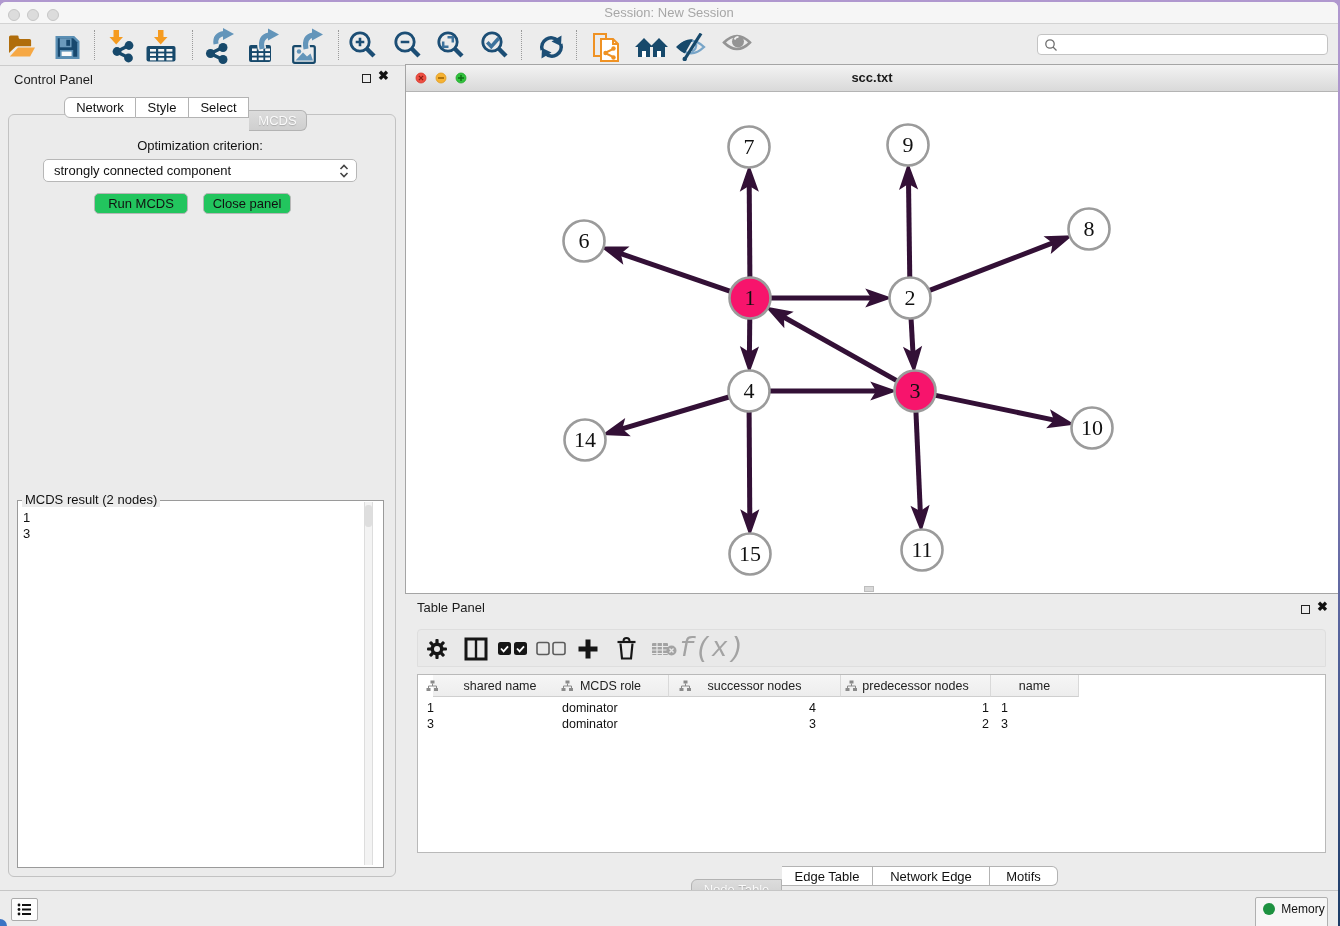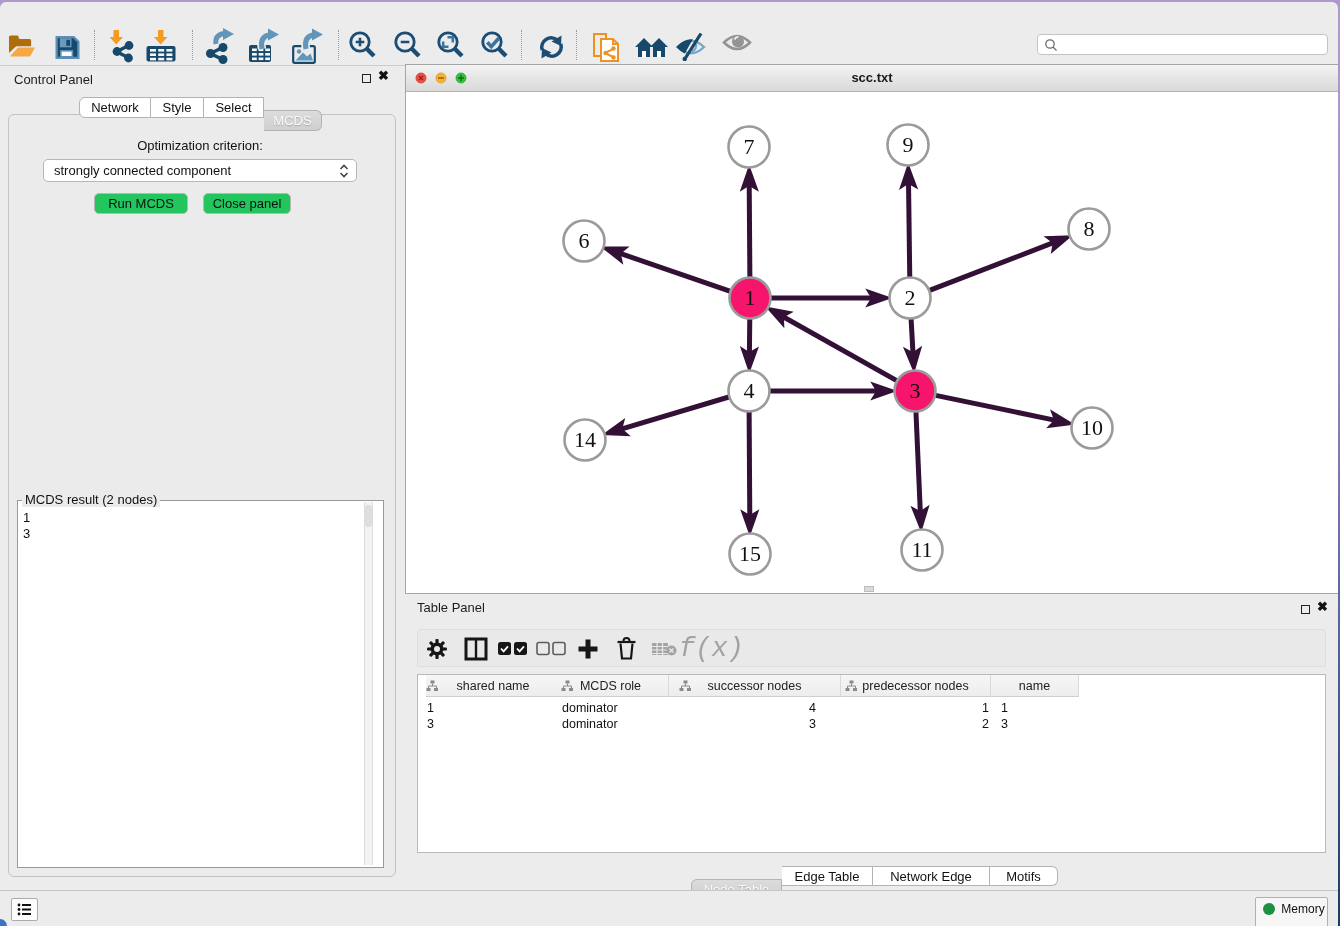--- a/index.html
+++ b/index.html
@@ -47,20 +47,26 @@
 #ttoolbar{left:417px;top:627px;width:909px;height:38px;background:#e9e9e9;border:1px solid #dedede;border-radius:4px 4px 0 0;box-sizing:border-box;}
 #ttable{left:417px;top:672px;width:909px;height:179px;background:#fff;border:1px solid #b9b9b9;box-sizing:border-box;}
 .th{position:absolute;top:0;height:22px;background:linear-gradient(#f6f6f6,#ededed);border-right:1px solid #d9d9d9;border-bottom:1px solid #cfcfcf;box-sizing:border-box;font-size:12.5px;color:#222;text-align:center;line-height:22px;}
 .td{position:absolute;font-size:12.5px;color:#111;height:16px;line-height:16px;}
 .hicon{position:absolute;}
 #btabs{left:691px;top:864px;}
 .btab{height:20px;line-height:19px;}
 </style></head>
 <body>
 <div id="win">
+  <div id="titlebar" class="abs">
+    <div class="tl" style="left:8px;"></div>
+    <div class="tl" style="left:27px;"></div>
+    <div class="tl" style="left:47px;"></div>
+    <div id="wt" class="abs">Session: New Session</div>
+  </div>
   <div id="toolbar" class="abs">
     <svg class="ticon" style="left:4px;" width="36" height="41" viewBox="0 0 36 41">
       <path d="M5,26 V10 q0,-1.6 1.6,-1.6 h6.6 q1.4,0 1.4,1.4 v0.8 q0,1.4 1.4,1.4 h9.5 q1.6,0 1.6,1.6 v5.7 h-14 q-1.2,0 -2,0.9 z" fill="#b06d0b"></path>
       <polygon points="14,20.6 31,20.6 26.1,29.6 5.8,29.6" fill="#f6a844"></polygon>
     </svg>
     <svg class="ticon" style="left:52px;" width="30" height="41" viewBox="0 0 30 41">
       <path d="M3.5,9 h18.7 l5.3,5.3 v17.7 h-24 z" fill="#5b8fb4"></path>
       <path d="M5.8,11.3 h15.4 l4,4 v14.4 h-19.4 z" fill="#17486e"></path>
       <rect x="7.8" y="11.3" width="11.7" height="9" fill="#6b9abc"></rect>
       <rect x="14.3" y="12.8" width="3.8" height="6" fill="#17486e"></rect>
@@ -209,21 +215,21 @@
         <circle cx="6" cy="6" r="4.2" fill="none" stroke="#6e6e6e" stroke-width="1.3"></circle>
         <line x1="9" y1="9" x2="12.5" y2="12.5" stroke="#6e6e6e" stroke-width="1.3"></line>
       </svg>
     </div>
   </div>
 
   <div class="abs phead" style="left:14px;top:70px;">Control Panel</div>
   <div class="fbtn" style="left:362px;top:72px;"></div>
   <div class="xbtn" style="left:378px;top:66px;">✖</div>
   <div id="cpanelbox" class="abs"></div>
-  <div class="tabrow" style="left:79px;top:95px;">
+  <div class="tabrow" style="left:64px;top:95px;">
     <div class="tab first" style="width:72px;">Network</div>
     <div class="tab" style="width:53px;">Style</div>
     <div class="tab" style="width:60px;">Select</div>
     <div class="tab last sel" style="width:58px;">MCDS</div>
   </div>
   <div id="optlabel" class="abs">Optimization criterion:</div>
   <div id="selbox" class="abs">
     <div style="position:absolute;left:10px;top:3px;font-size:13px;color:#111;">strongly connected component</div>
     <svg style="position:absolute;right:7px;top:3px;" width="10" height="16" viewBox="0 0 10 16">
       <polyline points="1.5,6 5,2.5 8.5,6" fill="none" stroke="#444" stroke-width="1.6"></polyline>
@@ -359,21 +365,21 @@
         </g>
       <g stroke="#e9e9e9" stroke-width="1.2">
           <path d="M1,4.5 h16 M1,8 h16 M1,11.5 h16 M6,1 v12 M11.5,1 v12"></path>
         </g>
       <circle cx="20.5" cy="8.5" r="5" fill="#a3a3a3"></circle>
       <path d="M18.5,6.5 l4,4 M22.5,6.5 l-4,4" stroke="#e9e9e9" stroke-width="1.4"></path>
     </svg>
     <div style="position:absolute;left:261px;top:4px;font-family:Liberation Mono, monospace;font-style:italic;font-size:27px;color:#a3a3a3;">f(x)</div>
   </div>
   <div id="ttable" class="abs">
-    <div class="th" style="left:8px;width:135px;">shared name</div>
+    <div class="th" style="left:15px;width:135px;">shared name</div>
     <div class="th" style="left:135px;width:116px;">MCDS role</div>
     <div class="th" style="left:251px;width:172px;">successor nodes</div>
     <div class="th" style="left:423px;width:150px;">predecessor nodes</div>
     <div class="th" style="left:573px;width:88px;">name</div>
     <svg class="hicon" style="left:8px;top:5px;" width="13" height="12" viewBox="0 0 13 12">
         <g fill="#8a8a8a">
           <rect x="4.5" y="0.5" width="4" height="3"></rect>
           <rect x="0.5" y="8" width="4" height="3"></rect>
           <rect x="8" y="8" width="4" height="3"></rect>
           <path d="M6.5,3.5 v2.5 M2.5,8 v-2 h8 v2" stroke="#8a8a8a" fill="none"></path>

